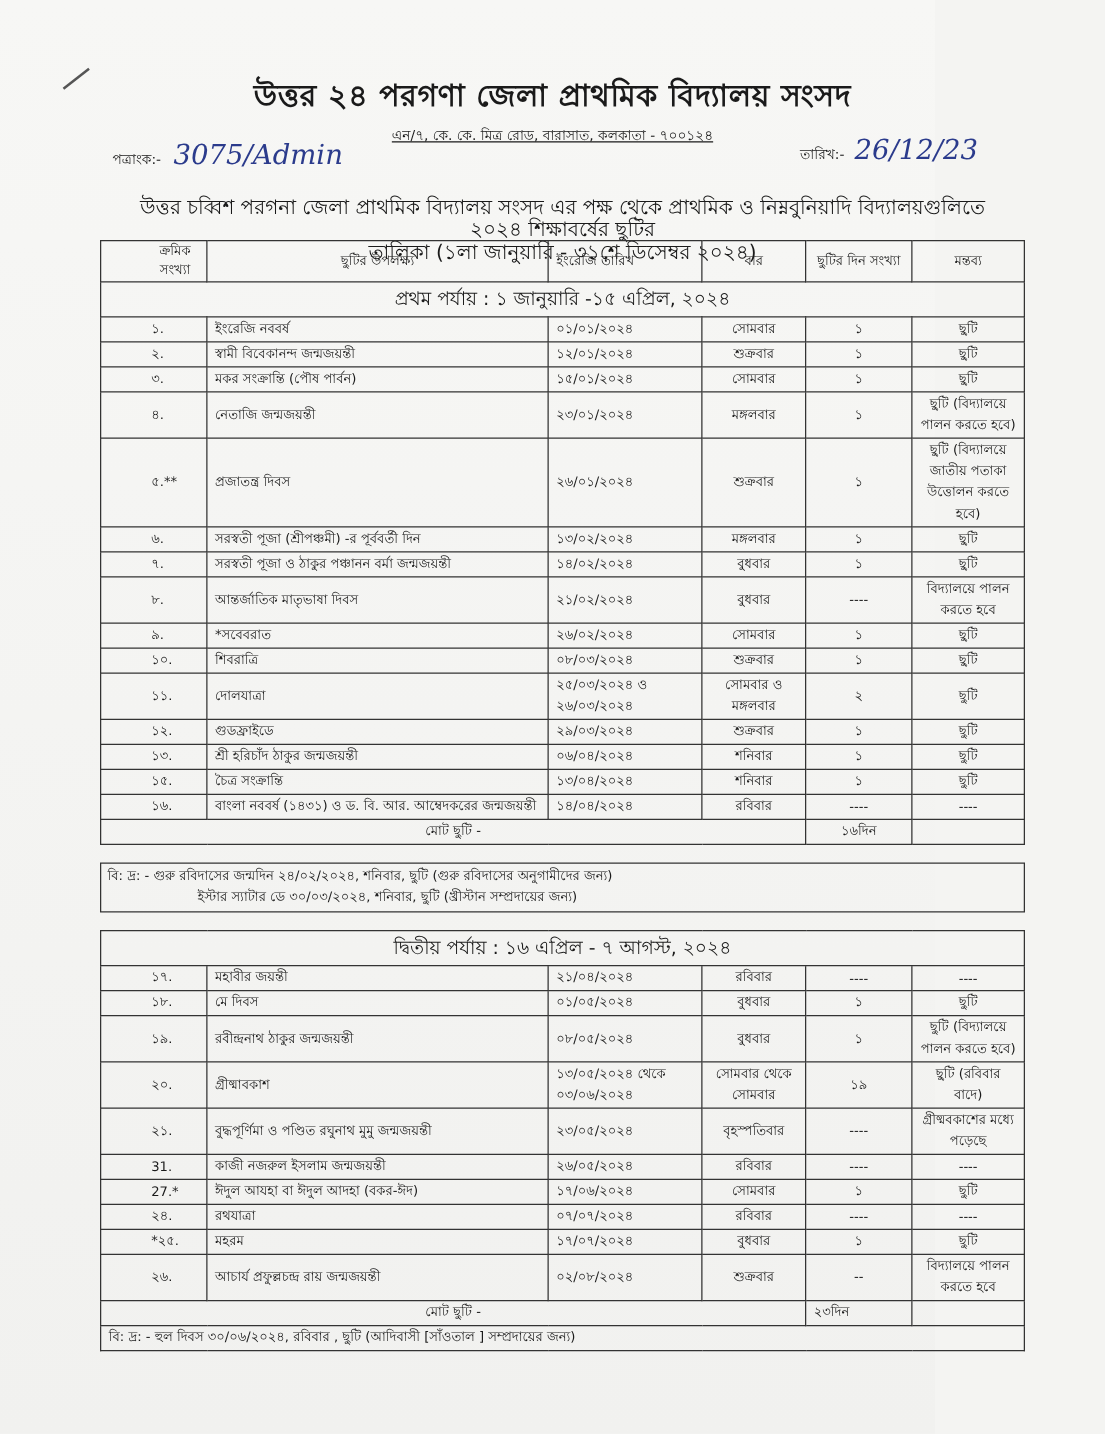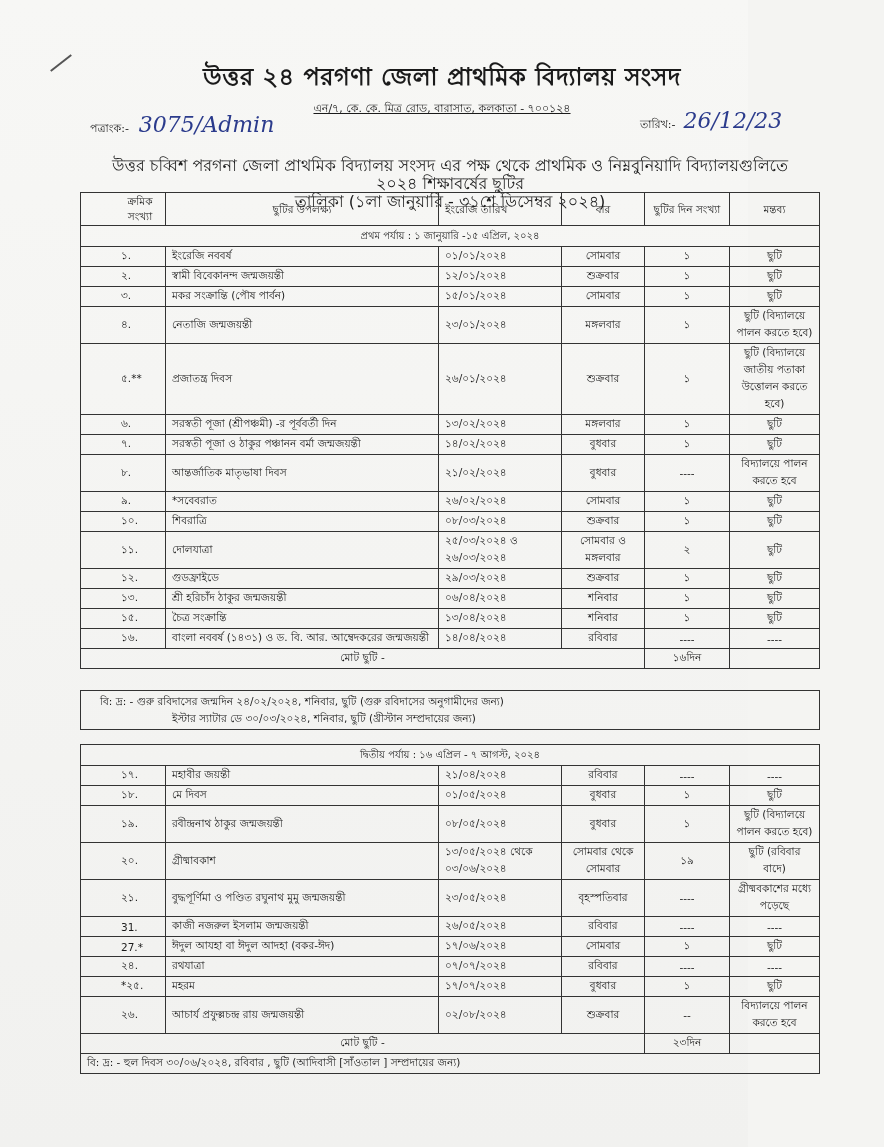--- a/index.html
+++ b/index.html
@@ -16,24 +16,24 @@
   table{border-collapse:collapse;position:absolute;font-size:10.5px;}
   td,th{border:1px solid #333;padding:1px 6px;vertical-align:middle;font-weight:normal;}
   .t1{left:80px;top:192px;width:740px;}
   .t2{left:80px;top:805px;width:740px;}
   .c-sn{width:38px;padding-left:40px;}
   .c-ev{width:260px;}
   .c-dt{width:110px;text-align:left;}
   .c-dy{width:70px;text-align:center;}
   .c-nd{width:72px;text-align:center;border-radius:16px;}
   .c-rm{text-align:center;}
-  .phase td{text-align:center;font-size:10px;height:18px;}
+  .phase td{text-align:center;font-size:15px;height:18px;}
   .row td{height:16px;}
   .total td{height:17px;}
-  .note{position:absolute;left:80px;width:740px;border:1px solid #333;font-size:10.5px;padding:2px 19px;box-sizing:border-box;line-height:17px;background:transparent;}
+  .note{position:absolute;left:80px;width:740px;border:1px solid #333;font-size:10.5px;padding:2px 5px;box-sizing:border-box;line-height:17px;background:transparent;}
   .note .l2{padding-left:72px;}
   th{font-size:10.5px;line-height:15px;}
 </style>
 </head>
 <body>
 
 <div class="page">
   <div class="pen-mark"></div>
   <div class="title">উত্তর ২৪ পরগণা জেলা প্রাথমিক বিদ্যালয় সংসদ</div>
   <div class="address">এন/৭, কে. কে. মিত্র রোড, বারাসাত, কলকাতা - ৭০০১২৪</div>
@@ -280,21 +280,21 @@
           <td class="c-ev">আচার্য প্রফুল্লচন্দ্র রায় জন্মজয়ন্তী</td>
           <td class="c-dt">০২/০৮/২০২৪</td>
           <td class="c-dy">শুক্রবার</td>
           <td class="c-nd">--</td>
           <td class="c-rm">বিদ্যালয়ে পালন করতে হবে</td>
         </tr>
       </tbody>
     <tfoot>
       <tr class="total">
         <td colspan="4" style="text-align:center">মোট ছুটি -</td>
-        <td style="text-align:center">২৩দিন</td>
+        <td style="">২৩দিন</td>
         <td></td>
       </tr>
       <tr>
         <td colspan="6">বি: দ্র: - হুল দিবস ৩০/০৬/২০২৪, রবিবার , ছুটি (আদিবাসী [সাঁওতাল ] সম্প্রদায়ের জন্য)</td>
       </tr>
     </tfoot>
   </table>
 </div>
 
 </body></html>

